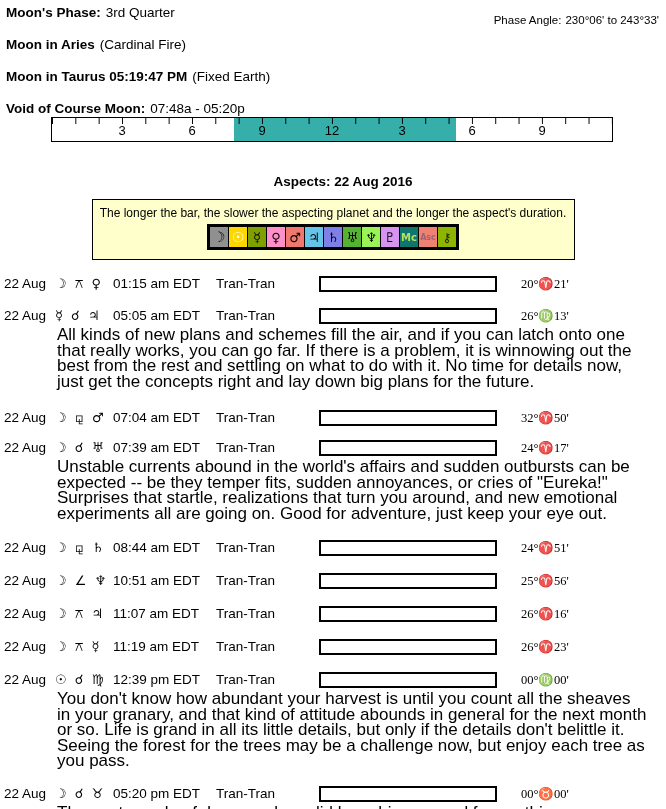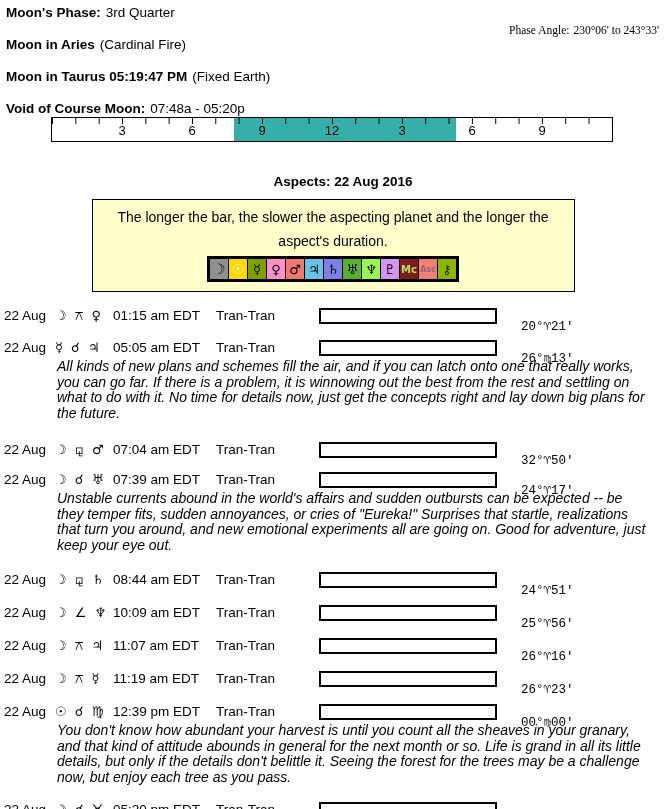--- a/index.html
+++ b/index.html
@@ -8,21 +8,21 @@
     font-family:"Liberation Sans",sans-serif;position:relative;
   }
   .b{font-weight:bold;}
   
   .hdr{padding-top:5px;}
   .hline{font-size:13.5px;margin:0 0 0 6px;line-height:16px;}
   .hline .b{margin-right:5px;}
   .hline{margin-bottom:16px;}
   .hline.first{margin-bottom:16px;}
   .phase-angle{
-    position:absolute;top:24px;right:7px;font-size:11.5px;font-family:Liberation Serif, serif;
+    position:absolute;top:14px;right:7px;font-size:11.5px;
   }
   .phase-angle span{margin-left:4px;}
   
   .ruler{
     position:relative;margin-left:51px;width:560px;height:23px;
     border:1px solid #000;background:#fff;
   }
   .voc{position:absolute;top:0;height:100%;}
   .ticks{
     position:absolute;top:0;left:0;right:0;height:6px;
@@ -36,21 +36,21 @@
   
   .aspects-heading{
     text-align:center;font-size:13.5px;font-weight:bold;margin-top:32px;padding-left:20px;
   }
   
   .keybox{
     width:483px;margin:10px auto 0 auto;border:1px solid #000;
     text-align:center;padding:5px 0 9px 0;box-sizing:border-box;
   }
   .key-title{font-size:12.5px;line-height:16px;}
-  .key-sub{font-size:14px;line-height:24px;}
+  .key-sub{font-size:12px;line-height:16px;}
   .chips{
     display:inline-flex;border:2px solid #000;margin-top:3px;vertical-align:top;
   }
   .chip{
     width:18px;height:20px;border:1px solid #000;margin-left:-1px;
     display:flex;align-items:center;justify-content:center;
     font-family:"DejaVu Sans","Liberation Sans",sans-serif;font-weight:bold;
   }
   .chip:first-child{margin-left:0;}
   
@@ -62,25 +62,25 @@
     font-family:"DejaVu Sans","Liberation Sans",sans-serif;font-size:13px;
   }
   .arow .time{position:absolute;left:113px;}
   .arow .atype{position:absolute;left:216px;}
   .bar{
     position:absolute;left:319px;top:1px;width:178px;height:16px;
     border:2px solid #000;box-sizing:border-box;background:#fff;
   }
   .fill{height:100%;}
   .degree{
-    position:absolute;left:521px;top:12px;font-size:12.5px;
-    font-family:Liberation Mono, monospace;
+    position:absolute;left:521px;top:1px;font-size:12.5px;
+    font-family:Liberation Serif, serif;
   }
   .para{
-    margin:2px 24px 0 57px;width:591px;font-size:14px;line-height:15.5px;font-style:italic;
+    margin:2px 24px 0 57px;width:591px;font-size:17px;line-height:15.5px;
   }
   .r-mb14{margin-bottom:14px;}
   .r-mb12{margin-bottom:12px;}
   .r-mb15{margin-bottom:15px;}
   .p-mb20{margin-bottom:20px;}
   .p-mb18{margin-bottom:18px;}
   .p-mb16{margin-bottom:16px;}
 </style>
 </head>
 <body>
@@ -123,21 +123,21 @@
     <span class="chip" style="background-color: rgb(144, 144, 144); color: rgb(0, 0, 0); font-size: 14px;">☽</span>
     <span class="chip" style="background-color: rgb(255, 215, 0); color: rgb(255, 255, 255); font-size: 14px;">☉</span>
     <span class="chip" style="background-color: rgb(127, 160, 0); color: rgb(0, 0, 0); font-size: 13px;">☿</span>
     <span class="chip" style="background-color: rgb(255, 143, 200); color: rgb(0, 0, 0); font-size: 13px;">♀</span>
     <span class="chip" style="background-color: rgb(241, 120, 110); color: rgb(0, 0, 0); font-size: 13px;">♂</span>
     <span class="chip" style="background-color: rgb(102, 196, 232); color: rgb(0, 0, 0); font-size: 13px;">♃</span>
     <span class="chip" style="background-color: rgb(127, 127, 232); color: rgb(0, 0, 0); font-size: 13px;">♄</span>
     <span class="chip" style="background-color: rgb(85, 178, 50); color: rgb(0, 0, 0); font-size: 13px;">♅</span>
     <span class="chip" style="background-color: rgb(155, 244, 85); color: rgb(0, 0, 0); font-size: 13px;">♆</span>
     <span class="chip" style="background-color: rgb(215, 147, 240); color: rgb(0, 0, 0); font-size: 13px;">♇</span>
-    <span class="chip" style="background-color: #7f1d1d; color: rgb(180, 224, 96); font-size: 10px;">Mc</span>
+    <span class="chip" style="background-color: #0f766e; color: rgb(180, 224, 96); font-size: 10px;">Mc</span>
     <span class="chip" style="background-color: rgb(240, 130, 115); color: rgb(160, 96, 112); font-size: 8px;">Asc</span>
     <span class="chip" style="background-color: rgb(140, 180, 0); color: rgb(26, 26, 0); font-size: 13px;">⚷</span>
   </div>
 </div>
 
 <div class="rows">
 
   <div class="arow r-mb14">
     <span class="date">22 Aug</span>
     <span class="glyphs">☽ ⚻ ♀</span>
@@ -181,21 +181,21 @@
     <span class="glyphs">☽ ⚼ ♄</span>
     <span class="time">08:44 am EDT</span>
     <span class="atype">Tran-Tran</span>
     <span class="bar"><span class="fill" style="width: 12%; background-color: rgb(145, 145, 145);"></span></span>
     <span class="degree">24°♈51'</span>
   </div>
 
   <div class="arow r-mb15">
     <span class="date">22 Aug</span>
     <span class="glyphs">☽ ∠ ♆</span>
-    <span class="time">10:09 am EDT</span>
+    <span class="time">10:51 am EDT</span>
     <span class="atype">Tran-Tran</span>
     <span class="bar"><span class="fill" style="width: 12%; background-color: rgb(145, 145, 145);"></span></span>
     <span class="degree">25°♈56'</span>
   </div>
 
   <div class="arow r-mb15">
     <span class="date">22 Aug</span>
     <span class="glyphs">☽ ⚻ ♃</span>
     <span class="time">11:07 am EDT</span>
     <span class="atype">Tran-Tran</span>

